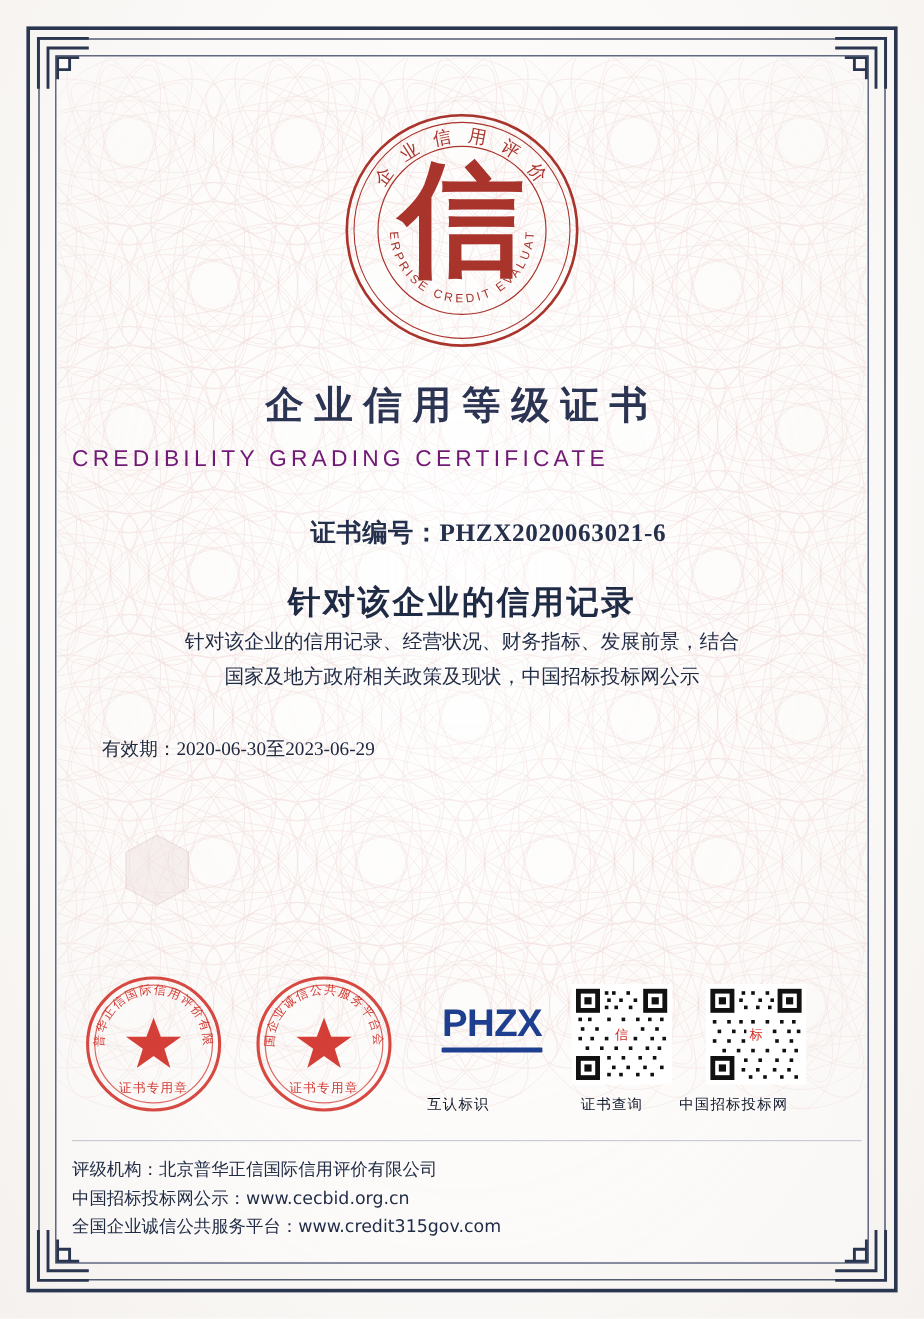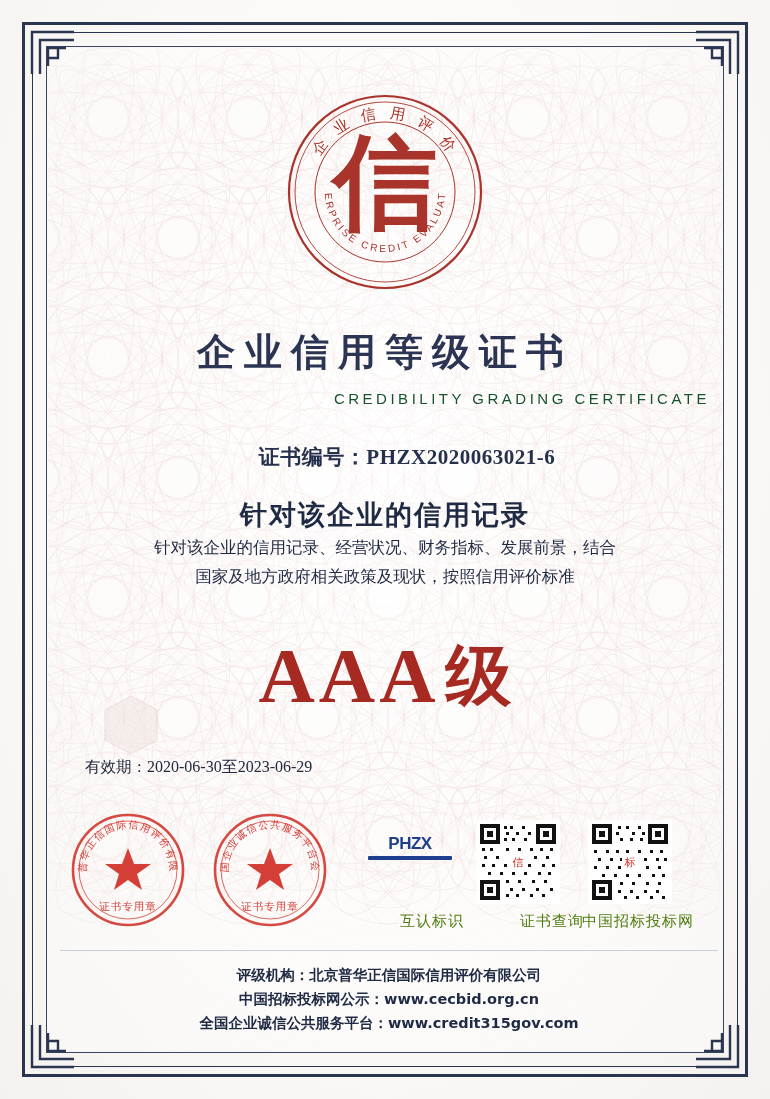--- a/index.html
+++ b/index.html
@@ -79,32 +79,32 @@
   
   .content {
     position: absolute;
     left: 60px;
     right: 60px;
     top: 300px;
   }
   .title-cn {
     text-align: center;
     font-family: Liberation Sans, sans-serif;
-    font-size: 38px;
+    font-size: 32px;
     font-weight: bold;
     letter-spacing: 9px;
     color: #2b3452;
-    margin-top: 27px;
+    margin-top: 16px;
   }
   .title-en {
-    text-align: right;
+    text-align: left;
     font-family: "Liberation Sans", sans-serif;
-    font-size: 15px;
+    font-size: 19px;
     letter-spacing: 3.5px;
-    color: #14532d;
+    color: #701a75;
     margin-top: 12px;
   }
   .cert-no {
     text-align: center;
     margin-top: 36px;
     font-size: 21px;
     color: #25304d;
     font-weight: bold;
     letter-spacing: 0.5px;
   }
@@ -186,21 +186,21 @@
   .phzx {
     position: absolute;
     left: 304px;
     top: 22px;
     width: 92px;
     text-align: center;
   }
   .phzx .logo {
     font-family: "Liberation Sans", sans-serif;
     font-weight: bold;
-    font-size: 17px;
+    font-size: 32px;
     color: #1e3f8f;
     letter-spacing: -0.5px;
   }
   .phzx .bar {
     height: 4px;
     background: #1e3f8f;
     margin: 2px 4px 0 4px;
     border-radius: 1px;
   }
   .qr {
@@ -210,38 +210,36 @@
     height: 84px;
   }
   .qr.q1 { left: 416px; }
   .qr.q2 { left: 528px; }
   .qr svg { display:block; }
 
   .mark-caption {
     position: absolute;
     top: 100px;
     font-family: "DejaVu Sans", sans-serif;
-    font-size: 15px;
-    color: #4d7c0f;
-    text-align: right;
+    font-size: 12px;
+    color: #0f172a;
+    text-align: left;
     letter-spacing: 1px;
     white-space: nowrap;
   }
   .mark-caption.c1 { left: 296px; width: 108px; }
   .mark-caption.c2 { left: 424px; width: 100px; }
   .mark-caption.c3 { left: 506px; width: 128px; }
 
   
   .footer {
     position: absolute;
     left: 60px;
     right: 52px;
     bottom: 64px;
-    text-align: center;
-    font-weight: bold;
   }
   .footer .rule {
     height: 1px;
     background: #c9ccd6;
     margin: 0 auto 12px auto;
     width: 100%;
   }
   .footer-line {
     font-family: "DejaVu Sans", sans-serif;
     font-size: 14.5px;
@@ -417,26 +415,23 @@
     <div class="title-en">CREDIBILITY GRADING CERTIFICATE</div>
 
     <div class="cert-no">
       <span class="label">证书编号：</span><span class="value">PHZX2020063021-6</span>
     </div>
 
     <div class="company">针对该企业的信用记录</div>
 
     <div class="statement">
       <div>针对该企业的信用记录、经营状况、财务指标、发展前景，结合</div>
-      <div>国家及地方政府相关政策及现状，按照信用评价标准</div>
-    </div>
-
-    <div class="grade">
-      <span class="aaa">AAA</span><span class="ji">级</span>
-    </div>
+      <div>国家及地方政府相关政策及现状，中国招标投标网公示</div>
+    </div>
+
 
     <div class="validity">
       <span>有效期：</span><span class="val">2020-06-30至2023-06-29</span>
     </div>
   </div>
 
   <div class="marks">
     <div class="seal s1">
       <svg width="116" height="116" viewBox="0 0 116 116">
         <circle cx="58" cy="58" r="55" fill="none" stroke="#cf2a22" stroke-width="2.6" opacity="0.85"></circle>

